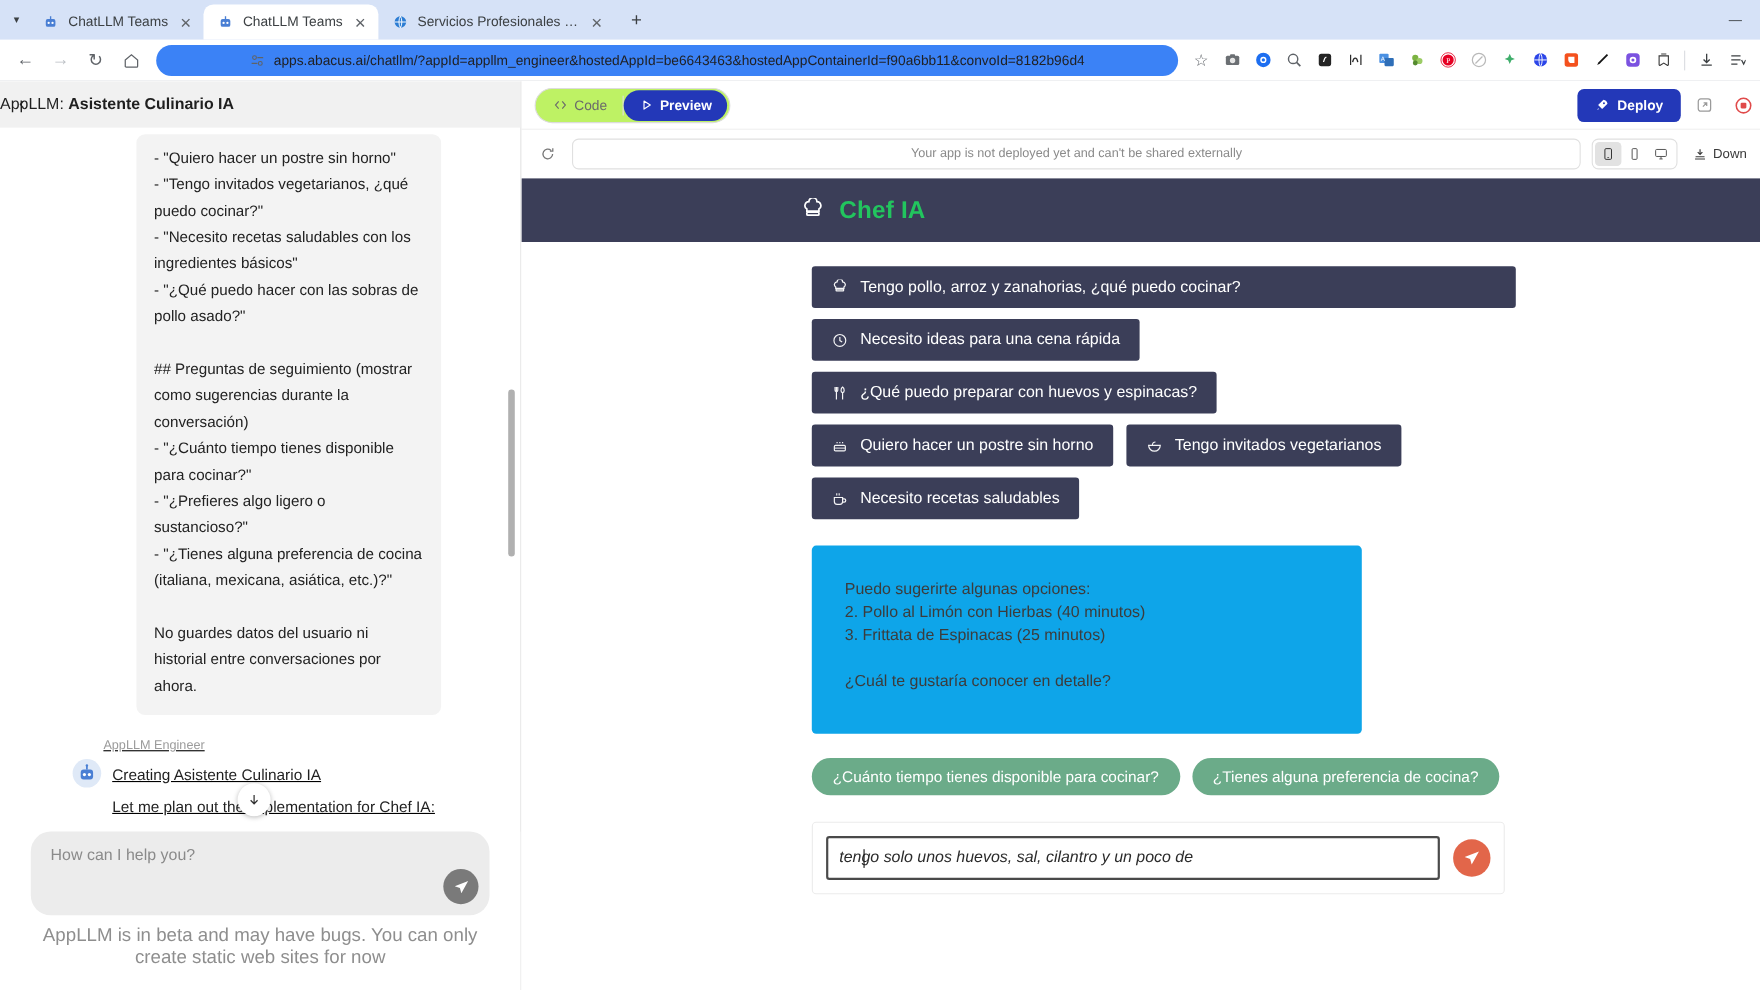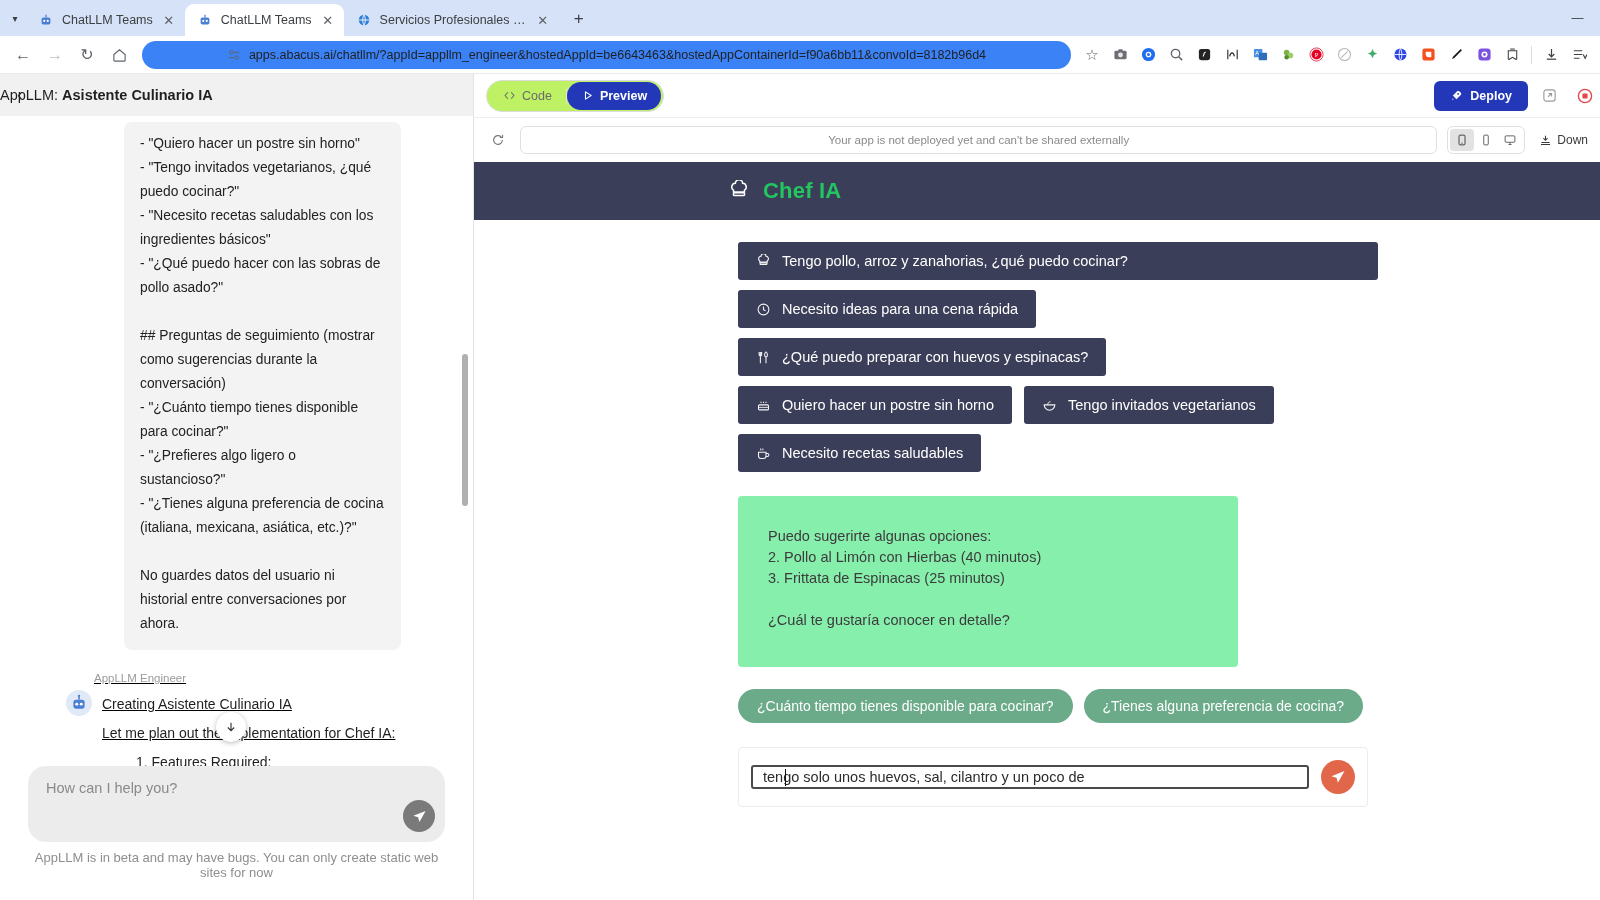--- a/index.html
+++ b/index.html
@@ -251,21 +251,21 @@
     right: 10px; bottom: 10px;
     width: 32px; height: 32px;
     border-radius: 50%;
     background: #7a7a7a;
     display: flex; align-items: center; justify-content: center;
     color: #fff;
     font-size: 14px;
   }
   .beta-note {
     text-align: center;
-    font-size: 13px;
+    font-size: 17px;
     color: #8e8e8e;
     padding: 8px 0 10px 0;
   }
 
   
   .right-panel {
     flex: 1 1 auto;
     display: flex;
     flex-direction: column;
     min-width: 0;
@@ -415,21 +415,21 @@
     align-items: center;
     gap: 11px;
     padding: 0 18px;
     font-size: 14.5px;
     white-space: nowrap;
   }
   .dark-chip .chip-ico { font-size: 14px; opacity: .95; }
 
   .bot-bubble {
     margin-top: 24px;
-    background: #86efac;
+    background: #0ea5e9;
     border-radius: 4px;
     width: 500px;
     padding: 30px 30px 36px 30px;
   }
   .bot-bubble p {
     font-size: 14.5px;
     line-height: 21px;
     color: #3c3c3c;
   }
   .bot-gap { height: 21px; }
@@ -459,30 +459,31 @@
     background: #fff;
     border: 1px solid #ececec;
     border-radius: 4px;
     padding: 12px;
     display: flex;
     align-items: center;
     gap: 12px;
   }
   .chef-input {
     flex: 1 1 auto;
-    height: 24px;
+    height: 40px;
     border: 2px solid #4a4a4a;
     border-radius: 3px;
     display: flex;
     align-items: center;
     padding: 0 10px;
     font-size: 14.5px;
     color: #2b2b2b;
     position: relative;
     min-width: 0;
+    font-style: italic;
   }
   .chef-input .caret {
     display: inline-block;
     width: 1px;
     height: 17px;
     background: #111;
     position: absolute;
     left: 32px;
   }
   .chef-send {

